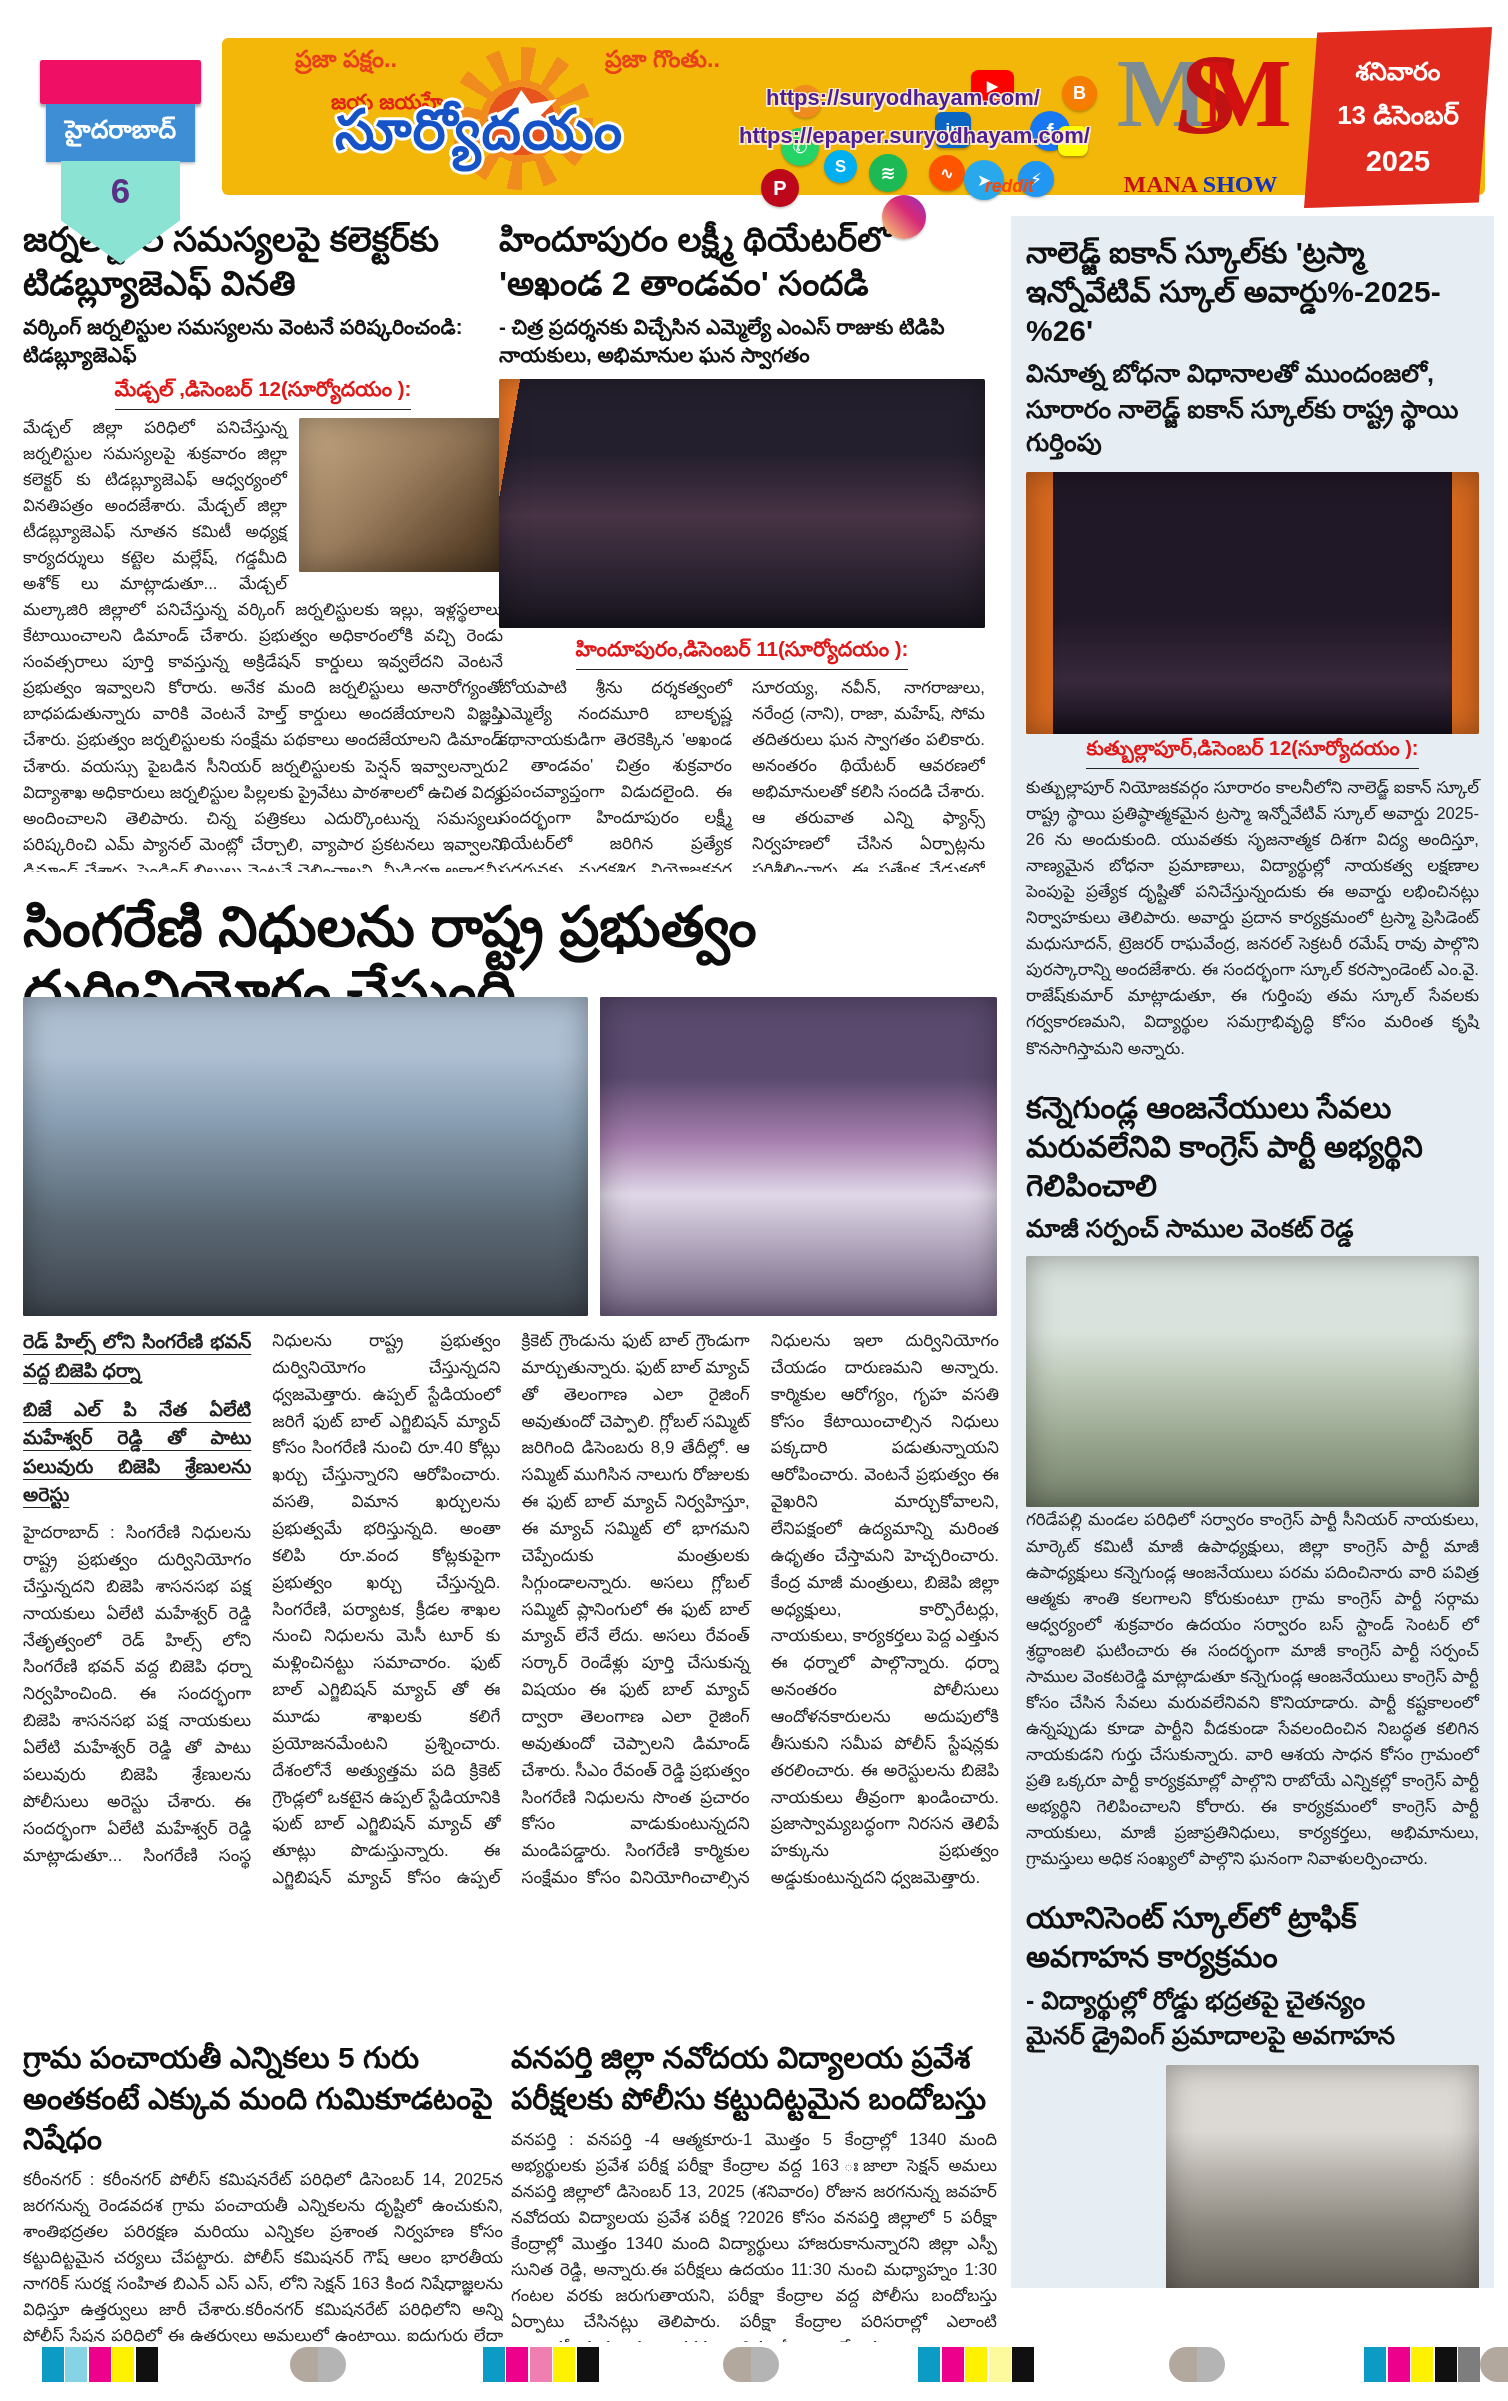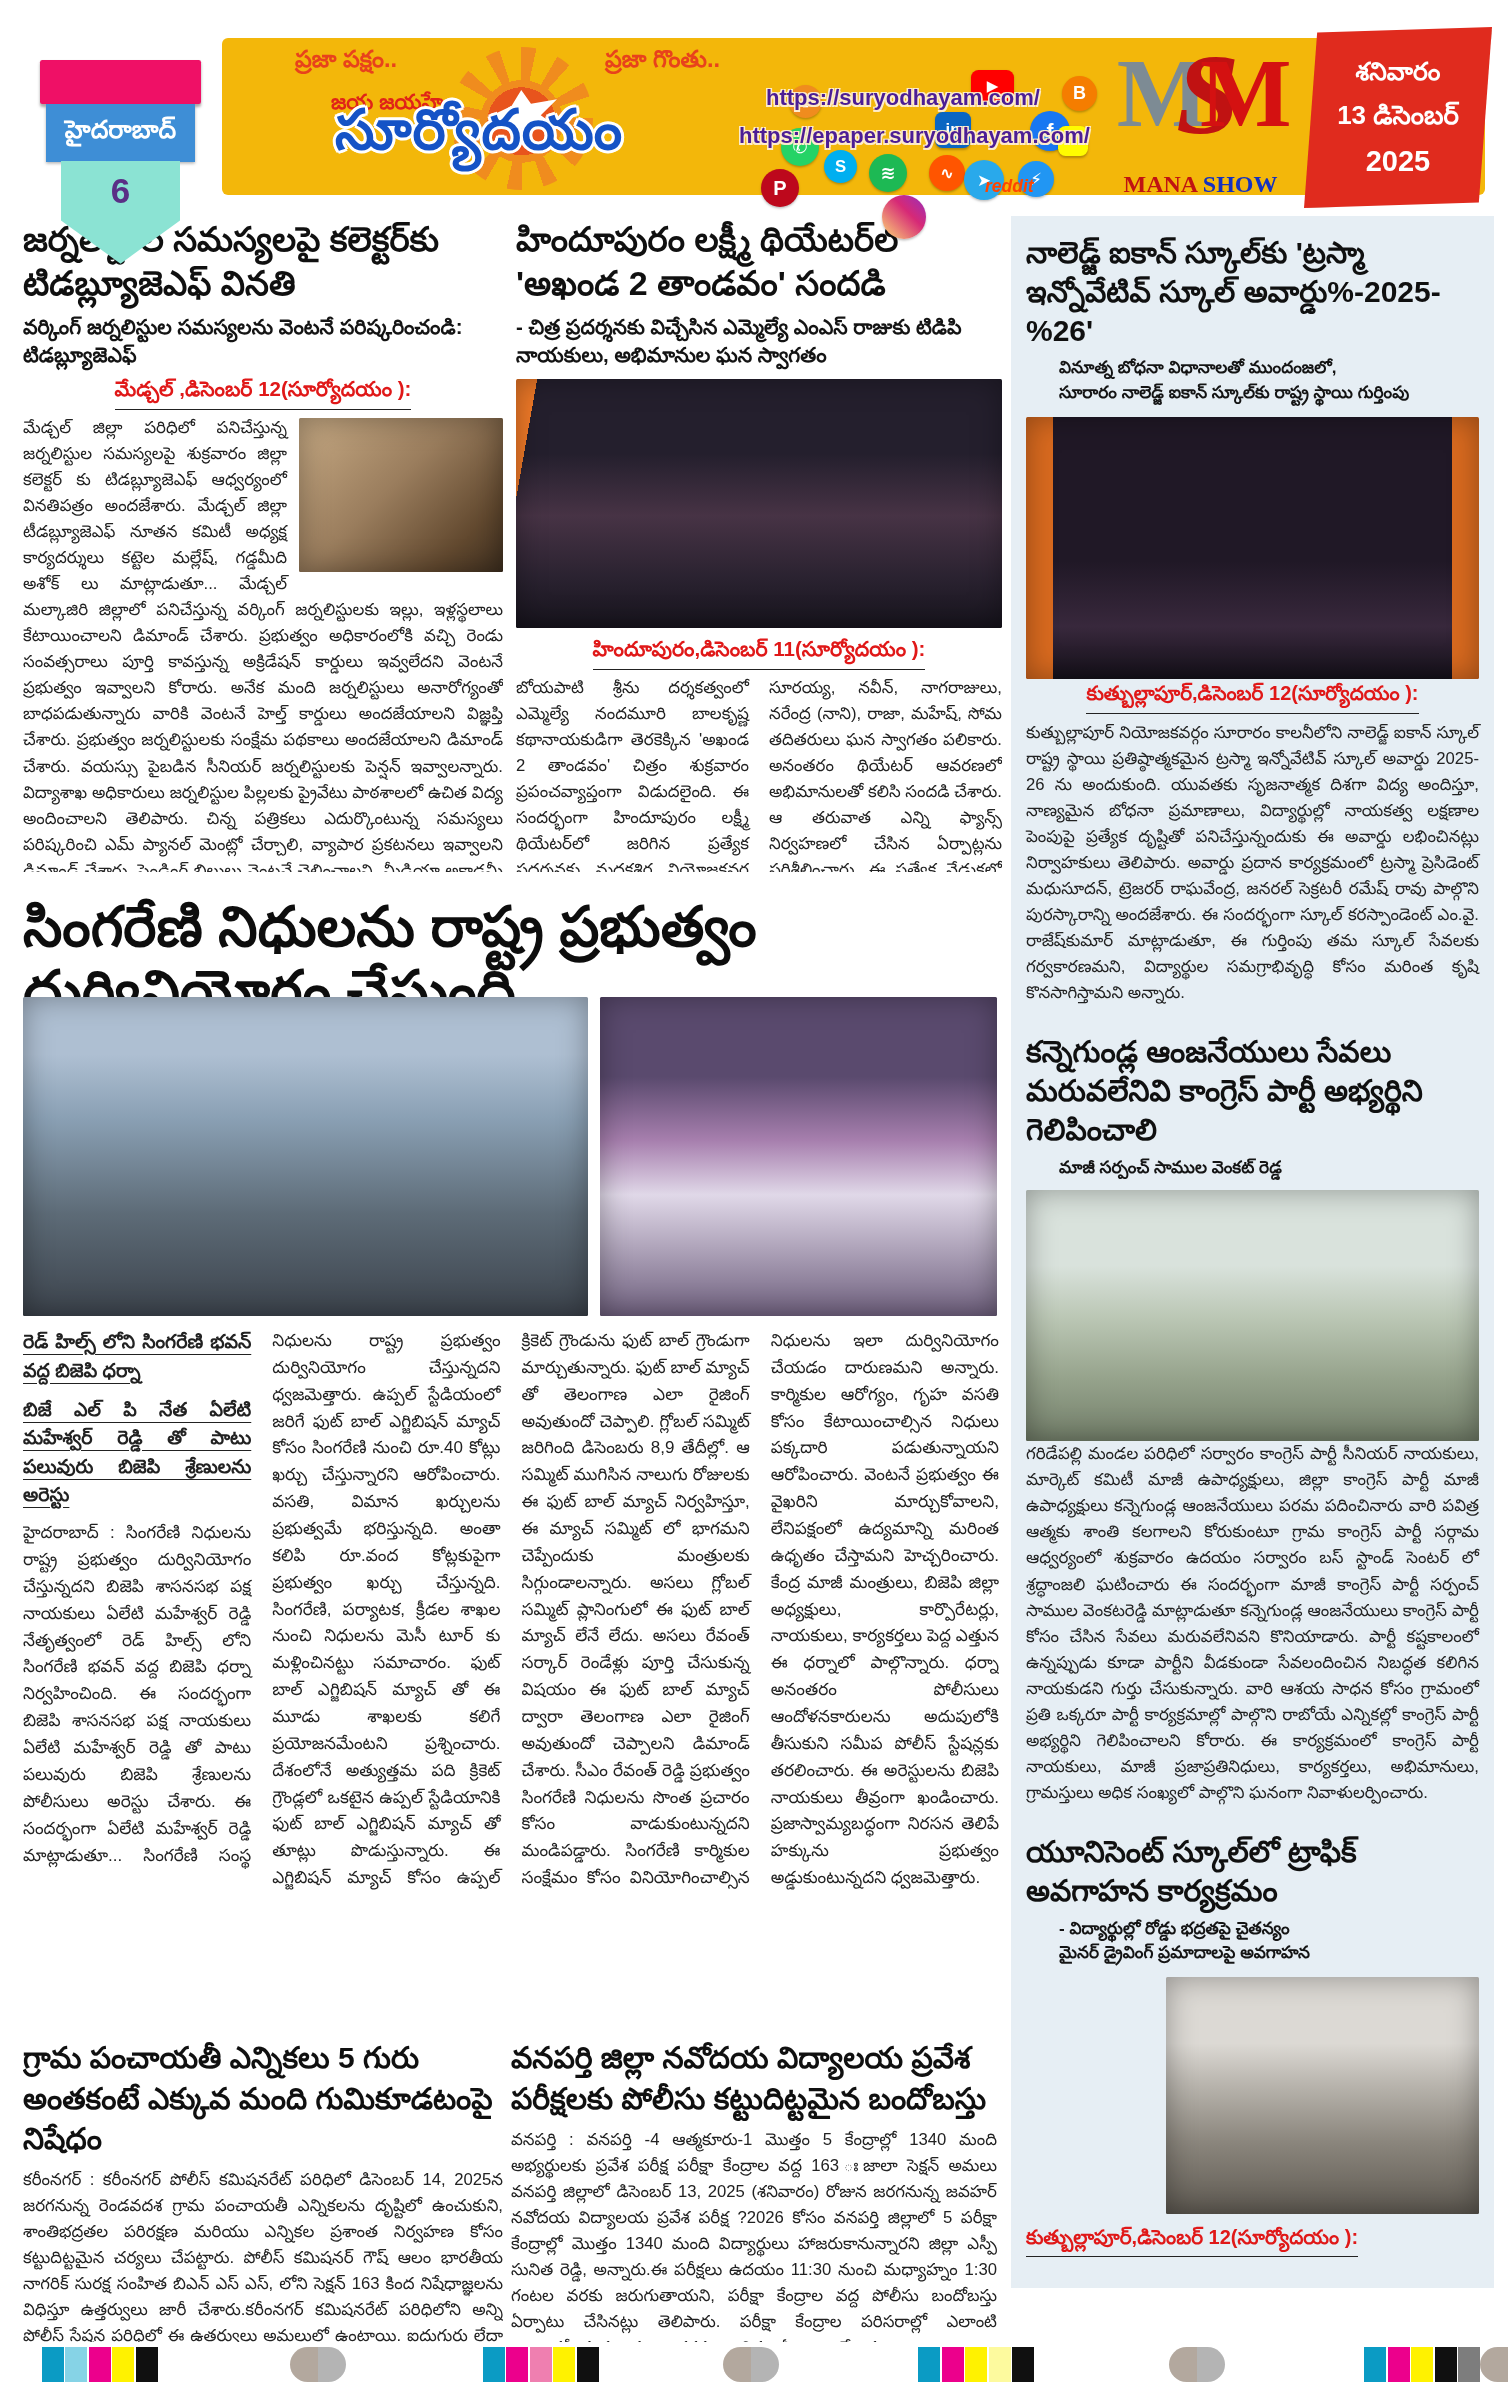--- a/index.html
+++ b/index.html
@@ -66,21 +66,21 @@
   .two-col{column-count:2;column-gap:20px;}
   .ph{box-shadow:inset 0 0 30px rgba(0,0,0,.35);border-radius:1.5px;}
 
   
   .artA{left:23px;top:217px;width:480px;height:655px;}
   .artA .hl{font-size:34px;}
   .phA{float:right;width:204px;height:154px;margin:3px 0 7.6px 12px;
        background:linear-gradient(135deg,#c8ab85,#9a7d5d 45%,#62492f 80%,#403020);}
 
   
-  .artB{left:516px;top:217px;width:486px;height:655px;}
+  .artB{left:499px;top:217px;width:486px;height:655px;}
   .artB .hl{font-size:34px;}
   .phB{width:100%;height:249px;margin-top:10.6px;
        background:linear-gradient(100deg,#f07a28 0 4%,rgba(0,0,0,0) 4%),
                   linear-gradient(180deg,#241f2d 0 30%,#473345 55%,#2a2230 80%,#17141d);}
 
   
   .main-hl{position:absolute;left:23px;top:895px;width:976px;font-size:56px;font-weight:bold;line-height:1.15;color:#0d0d0d;}
   .phM1{position:absolute;left:23px;top:997px;width:565px;height:319px;
         background:linear-gradient(180deg,#aebfd2 0 18%,#8aa0b4 38%,#5d6b77 68%,#3c434c);}
   .phM2{position:absolute;left:600px;top:997px;width:397px;height:319px;
@@ -93,21 +93,21 @@
   .artPan{left:23px;top:2038px;width:480px;height:304px;}
   .artPan .hl,.artWan .hl{font-size:30px;line-height:1.35;}
   .artWan{left:511px;top:2038px;width:486px;height:304px;}
   .artPan .body-txt,.artWan .body-txt{margin-top:7.6px;font-size:16.7px;}
 
   
   .sidebar{position:absolute;left:1011px;top:216px;width:483px;height:2072px;background:#e6eef4;
            box-sizing:border-box;padding:16.7px 15px;overflow:hidden;}
   .sb-art{margin-bottom:26px;}
   .sb-art .hl{font-size:30px;}
-  .sb-art .sub{font-size:17px;margin-left:33px;}
+  .sb-art .sub{font-size:25px;}
   .phC{width:100%;height:262px;margin-top:12px;
        background:linear-gradient(90deg,#d96a1f 0 6%,rgba(0,0,0,0) 6% 94%,#d96a1f 94%),
                   linear-gradient(180deg,#201826 0 55%,#38283c 80%,#141019);}
   .phD{width:100%;height:251px;margin-top:10.6px;
        background:linear-gradient(180deg,#d9e2dc 0 30%,#bcc8b6 50%,#96a38c 75%,#737f6a);}
   .phE{float:right;width:313px;height:237px;margin:0 0 7.6px 10.6px;
        background:linear-gradient(180deg,#dcd9d4 0 28%,#b9b5ae 45%,#8a857c 70%,#5f5a52);}
   .src-line{color:#e01818;font-weight:bold;font-size:20.5px;text-align:center;margin:10.6px 0 6px;}
   .src-line span{display:inline-block;border-bottom:1.5px solid #222;padding-bottom:3px;}
   .sb-dateline{color:#e01818;font-weight:bold;font-size:20px;text-align:center;margin:3px 0 6px;}

